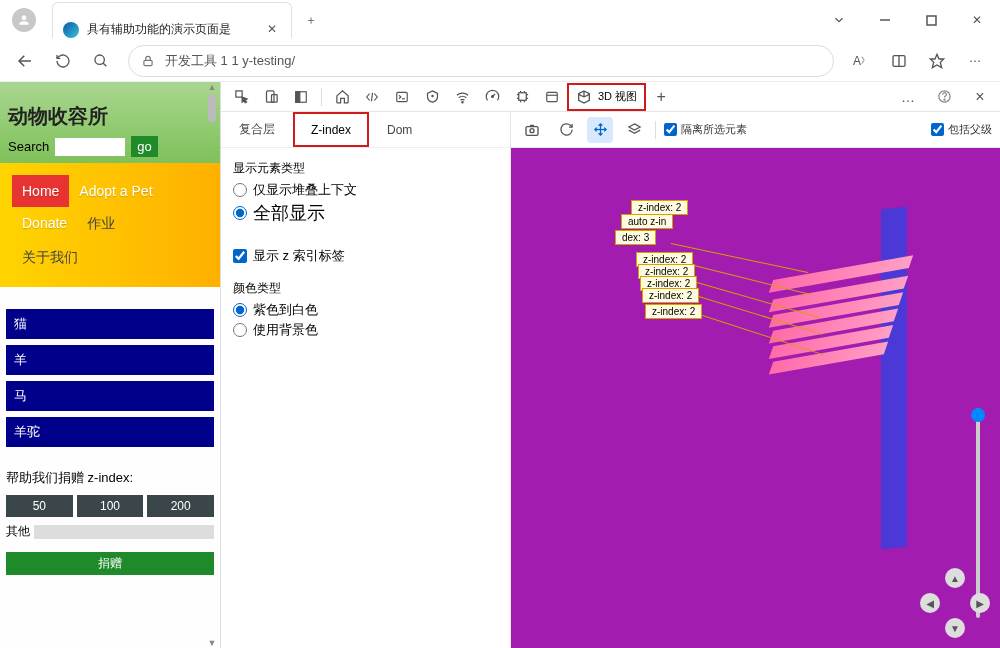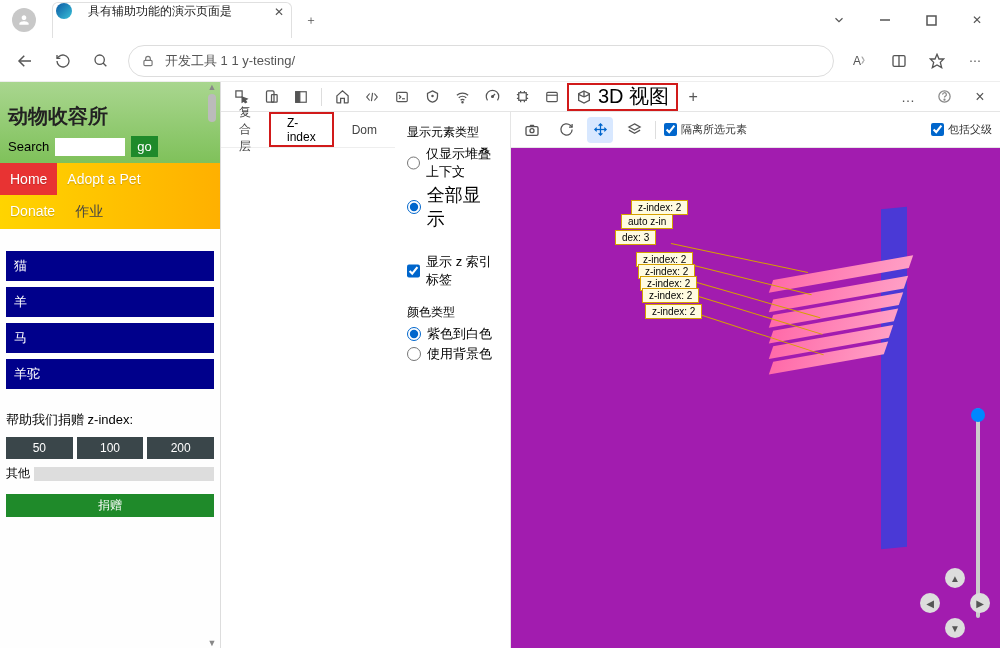--- a/index.html
+++ b/index.html
@@ -1,41 +1,41 @@
 <!DOCTYPE html>
 <html><head>
 <meta charset="utf-8">
 <style>
 * { box-sizing: border-box; margin: 0; padding: 0; }
 body { font-family: "Segoe UI", Arial, sans-serif; font-size: 12px; width: 1000px; height: 648px; overflow: hidden; background: #fff; color: #000; }
 .titlebar { height: 40px; display: flex; align-items: center; background: #fff; }
 .avatar { width: 24px; height: 24px; border-radius: 50%; background: #c8c8c8; margin: 0 12px; display:flex;align-items:center;justify-content:center; }
 .avatar svg { width:14px;height:14px;fill:#fff; }
-.tab { height: 36px; display: flex; align-items: flex-start; background: #fff; border-radius: 6px 6px 0 0; padding: 0 3px; margin-left: 4px; min-width: 240px; border:1px solid #e0e0e0; border-bottom:none;gap:8px;}
+.tab { height: 36px; display: flex; align-items: flex-end; background: #fff; border-radius: 6px 6px 0 0; padding: 0 10px; margin-left: 4px; min-width: 240px; border:1px solid #e0e0e0; border-bottom:none;}
 .tab .favicon { width:16px; height:16px; border-radius:50%; background:linear-gradient(135deg,#0c59a4,#39c1d7); margin-right:8px;}
 .tab .title { flex:1; font-size:12px; color:#222;}
 .tab .close { width:18px;height:18px;display:flex;align-items:center;justify-content:center;color:#555;}
 .newtab { width:30px;height:30px;display:flex;align-items:center;justify-content:center;color:#555;margin-left:4px;}
 .wincontrols { margin-left:auto; display:flex; }
 .wincontrols div { width:46px; height:40px; display:flex;align-items:center;justify-content:center; color:#555;}
 .addrbar { height:42px; display:flex; align-items:center; padding:0 8px; gap:4px; border-bottom:1px solid #eee;}
 .addrbar .iconbtn { width:34px;height:34px;display:flex;align-items:center;justify-content:center;color:#555; border-radius:4px;}
 .urlbox { flex:1; display:flex; align-items:center; height:32px; border:1px solid #ddd; border-radius:16px; padding:0 12px; margin:0 6px; color:#555; gap:10px;}
 .urlbox .url { color:#555; font-size:13px;}
 .rightbtns { display:flex; gap:4px;}
 .content { display:flex; height:566px; position:relative;}
 
 .pagepane { width:220px; position:relative; overflow:hidden; background:#fefefe;}
 .header { background:linear-gradient(180deg,#a9d68f,#7fc15a); padding:21px 8px 6px 8px;}
 .header h1 { font-size:20px; font-family:serif; color:#222;}
 .searchrow { margin-top:6px; display:flex; align-items:center; gap:6px;}
 .searchrow span { font-size:13px;}
 .searchrow input { width:70px; height:18px; border:none; background:#fff;}
 .gobtn { background:#1f8a2a; color:#fff; padding:3px 6px; font-size:11px;}
-.navblock { background:linear-gradient(90deg,#ffd400,#ffb000); padding:0; }
+.navblock { background:linear-gradient(90deg,#ffd400,#ffb000); padding:12px; }
 .navrow { display:flex; flex-wrap:wrap;}
 .navitem { padding:8px 10px; font-size:14px; color:#fff; text-shadow:0 1px 1px rgba(0,0,0,.2);}
 .navitem.home { background:#e83333; color:#fff;}
 .navitem.dark { color:#444; text-shadow:none;}
 .sidecats { padding:8px 6px; }
 .catbtn { background:#00008b; color:#fff; padding:6px 8px; margin-bottom:6px; font-size:13px;}
 .donatebox { padding:8px 6px; font-size:13px;}
 .amtbtns { display:flex; gap:4px; margin-top:8px;}
 .amtbtn { background:#3a464a; color:#fff; flex:1; text-align:center; padding:4px 0; font-size:12px;}
 .otherrow { margin-top:6px; display:flex; align-items:center; gap:4px;}
@@ -43,25 +43,25 @@
 .otherrow .bar { flex:1; height:14px; background:#ddd;}
 .donatebig { background:#1f8a2a; color:#fff; text-align:center; padding:3px 0; margin:4px 6px; font-size:12px;}
 .pagepane .scroll { position:absolute; right:2px; top:0; bottom:0; width:12px; background:transparent;}
 .pagepane .scroll .thumb { position:absolute; top:0; width:8px; left:2px; height:28px; background:#bbb; border-radius:4px;}
 .pagepane .scroll .arrow { position:absolute; left:0; right:0; text-align:center; color:#888; font-size:9px;}
 
 .devtools { flex:1; display:flex; flex-direction:column; border-left:1px solid #ddd;}
 .dt-tabbar { height:30px; display:flex; align-items:center; padding:0 6px; gap:2px; border-bottom:1px solid #e5e5e5;}
 .dt-tabbar .ti { width:28px; height:26px; display:flex; align-items:center;justify-content:center; color:#555;}
 .dt-tabbar .sep { width:1px; height:18px; background:#ddd; margin:0 4px;}
-.dt-3d { display:flex; align-items:center; gap:6px; padding:0 8px; height:26px; font-size:20px;}
+.dt-3d { display:flex; align-items:center; gap:6px; padding:0 8px; height:26px; font-size:11px;}
 .red-outline { outline:2px solid #d11a1a; outline-offset:-1px;}
 .dt-tabbar .right { margin-left:auto; display:flex; gap:8px; align-items:center;}
 .dt-body { flex:1; display:flex;}
-.dt-left { width:290px; border-right:1px solid #e5e5e5; display:flex; flex-direction:row;}
+.dt-left { width:290px; border-right:1px solid #e5e5e5; display:flex; flex-direction:column;}
 .subtabs { height:36px; display:flex; align-items:center; border-bottom:1px solid #eee;}
 .subtab { padding:0 18px; height:100%; display:flex; align-items:center; font-size:12px; color:#444;}
 .subtab.active { color:#000;}
 .subtab.red { outline:2px solid #d11a1a; outline-offset:-2px;}
 .opts { padding:12px 12px; font-size:13px;}
 .opts .grp-title { font-size:12px; margin-bottom:4px;}
 .opts .bigopt { font-size:18px;}
 .opts label { display:flex; align-items:center; gap:6px; margin:2px 0; }
 .opts input[type=radio],.opts input[type=checkbox]{ accent-color:#0066cc; width:14px;height:14px;}
 .opts .section { margin-top:15px;}
@@ -176,20 +176,23 @@
     </div>
     <div class="navblock">
       <div class="navrow">
         <div class="navitem home">Home</div>
         <div class="navitem">Adopt a Pet</div>
       </div>
       <div class="navrow">
         <div class="navitem">Donate</div>
         <div class="navitem dark">作业</div>
       </div>
+      <div class="navrow">
+        <div class="navitem dark">关于我们</div>
+      </div>
     </div>
     <div style="height:14px"></div>
     <div class="sidecats">
       <div class="catbtn">猫</div>
       <div class="catbtn">羊</div>
       <div class="catbtn">马</div>
       <div class="catbtn">羊驼</div>
     </div>
     <div class="donatebox">
       <div>帮助我们捐赠 z-index:</div>

